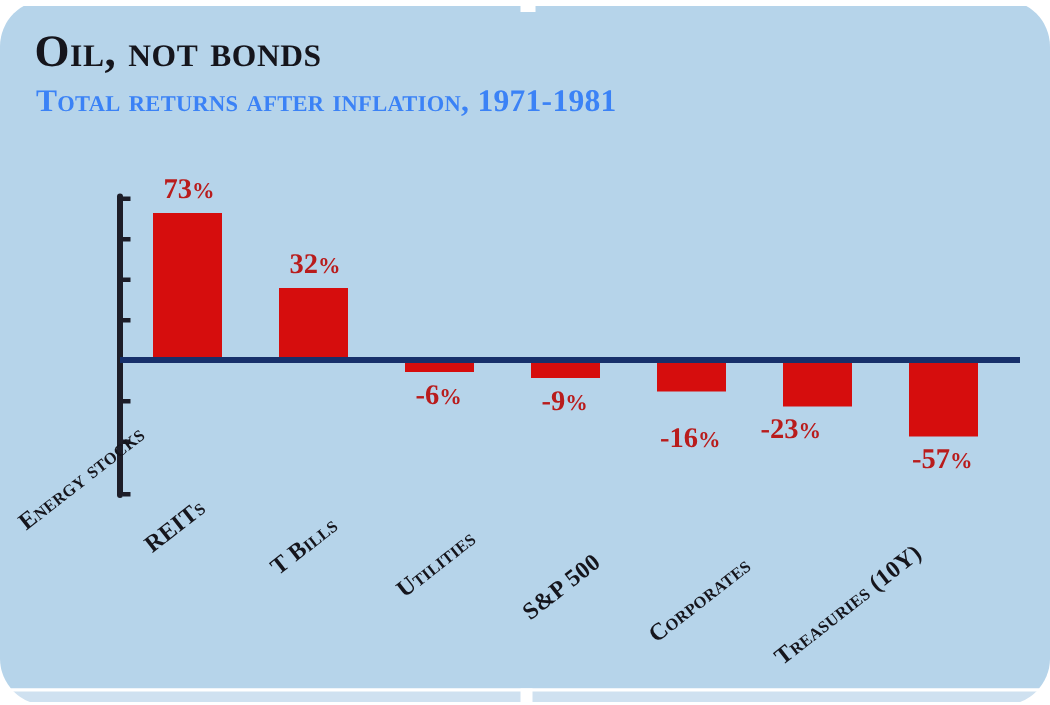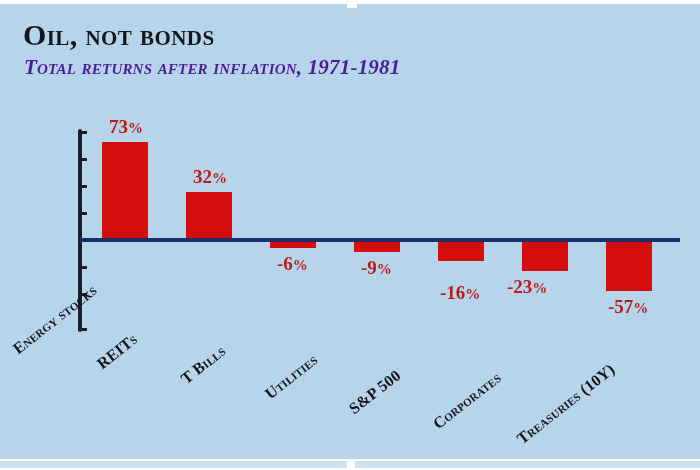--- a/index.html
+++ b/index.html
@@ -7,20 +7,21 @@
     padding: 0;
     background: #ffffff;
   }
   #chart-figure {
     position: relative;
     width: 700px;
     height: 470px;
     overflow: hidden;
     background: #ffffff;
     font-family: "Liberation Serif", "DejaVu Serif", serif;
+    border-radius: 31px;
   }
   
   #panel {
     position: absolute;
     left: 0;
     top: 4px;
     width: 700px;
     height: 455px;
     background: #b6d4ea;
   }
@@ -71,23 +72,22 @@
     letter-spacing: 0.4px;
     line-height: 1;
     white-space: nowrap;
   }
   #subtitle {
     position: absolute;
     left: 24px;
     top: 57px;
     font-size: 21px;
     font-weight: bold;
-    font-style: italic;
     font-variant: small-caps;
-    color: #4c1d95;
+    color: #3b82f6;
     letter-spacing: 0.2px;
     line-height: 1;
     white-space: nowrap;
   }
 
   
   #plot {
     position: absolute;
     left: 0;
     top: 0;

